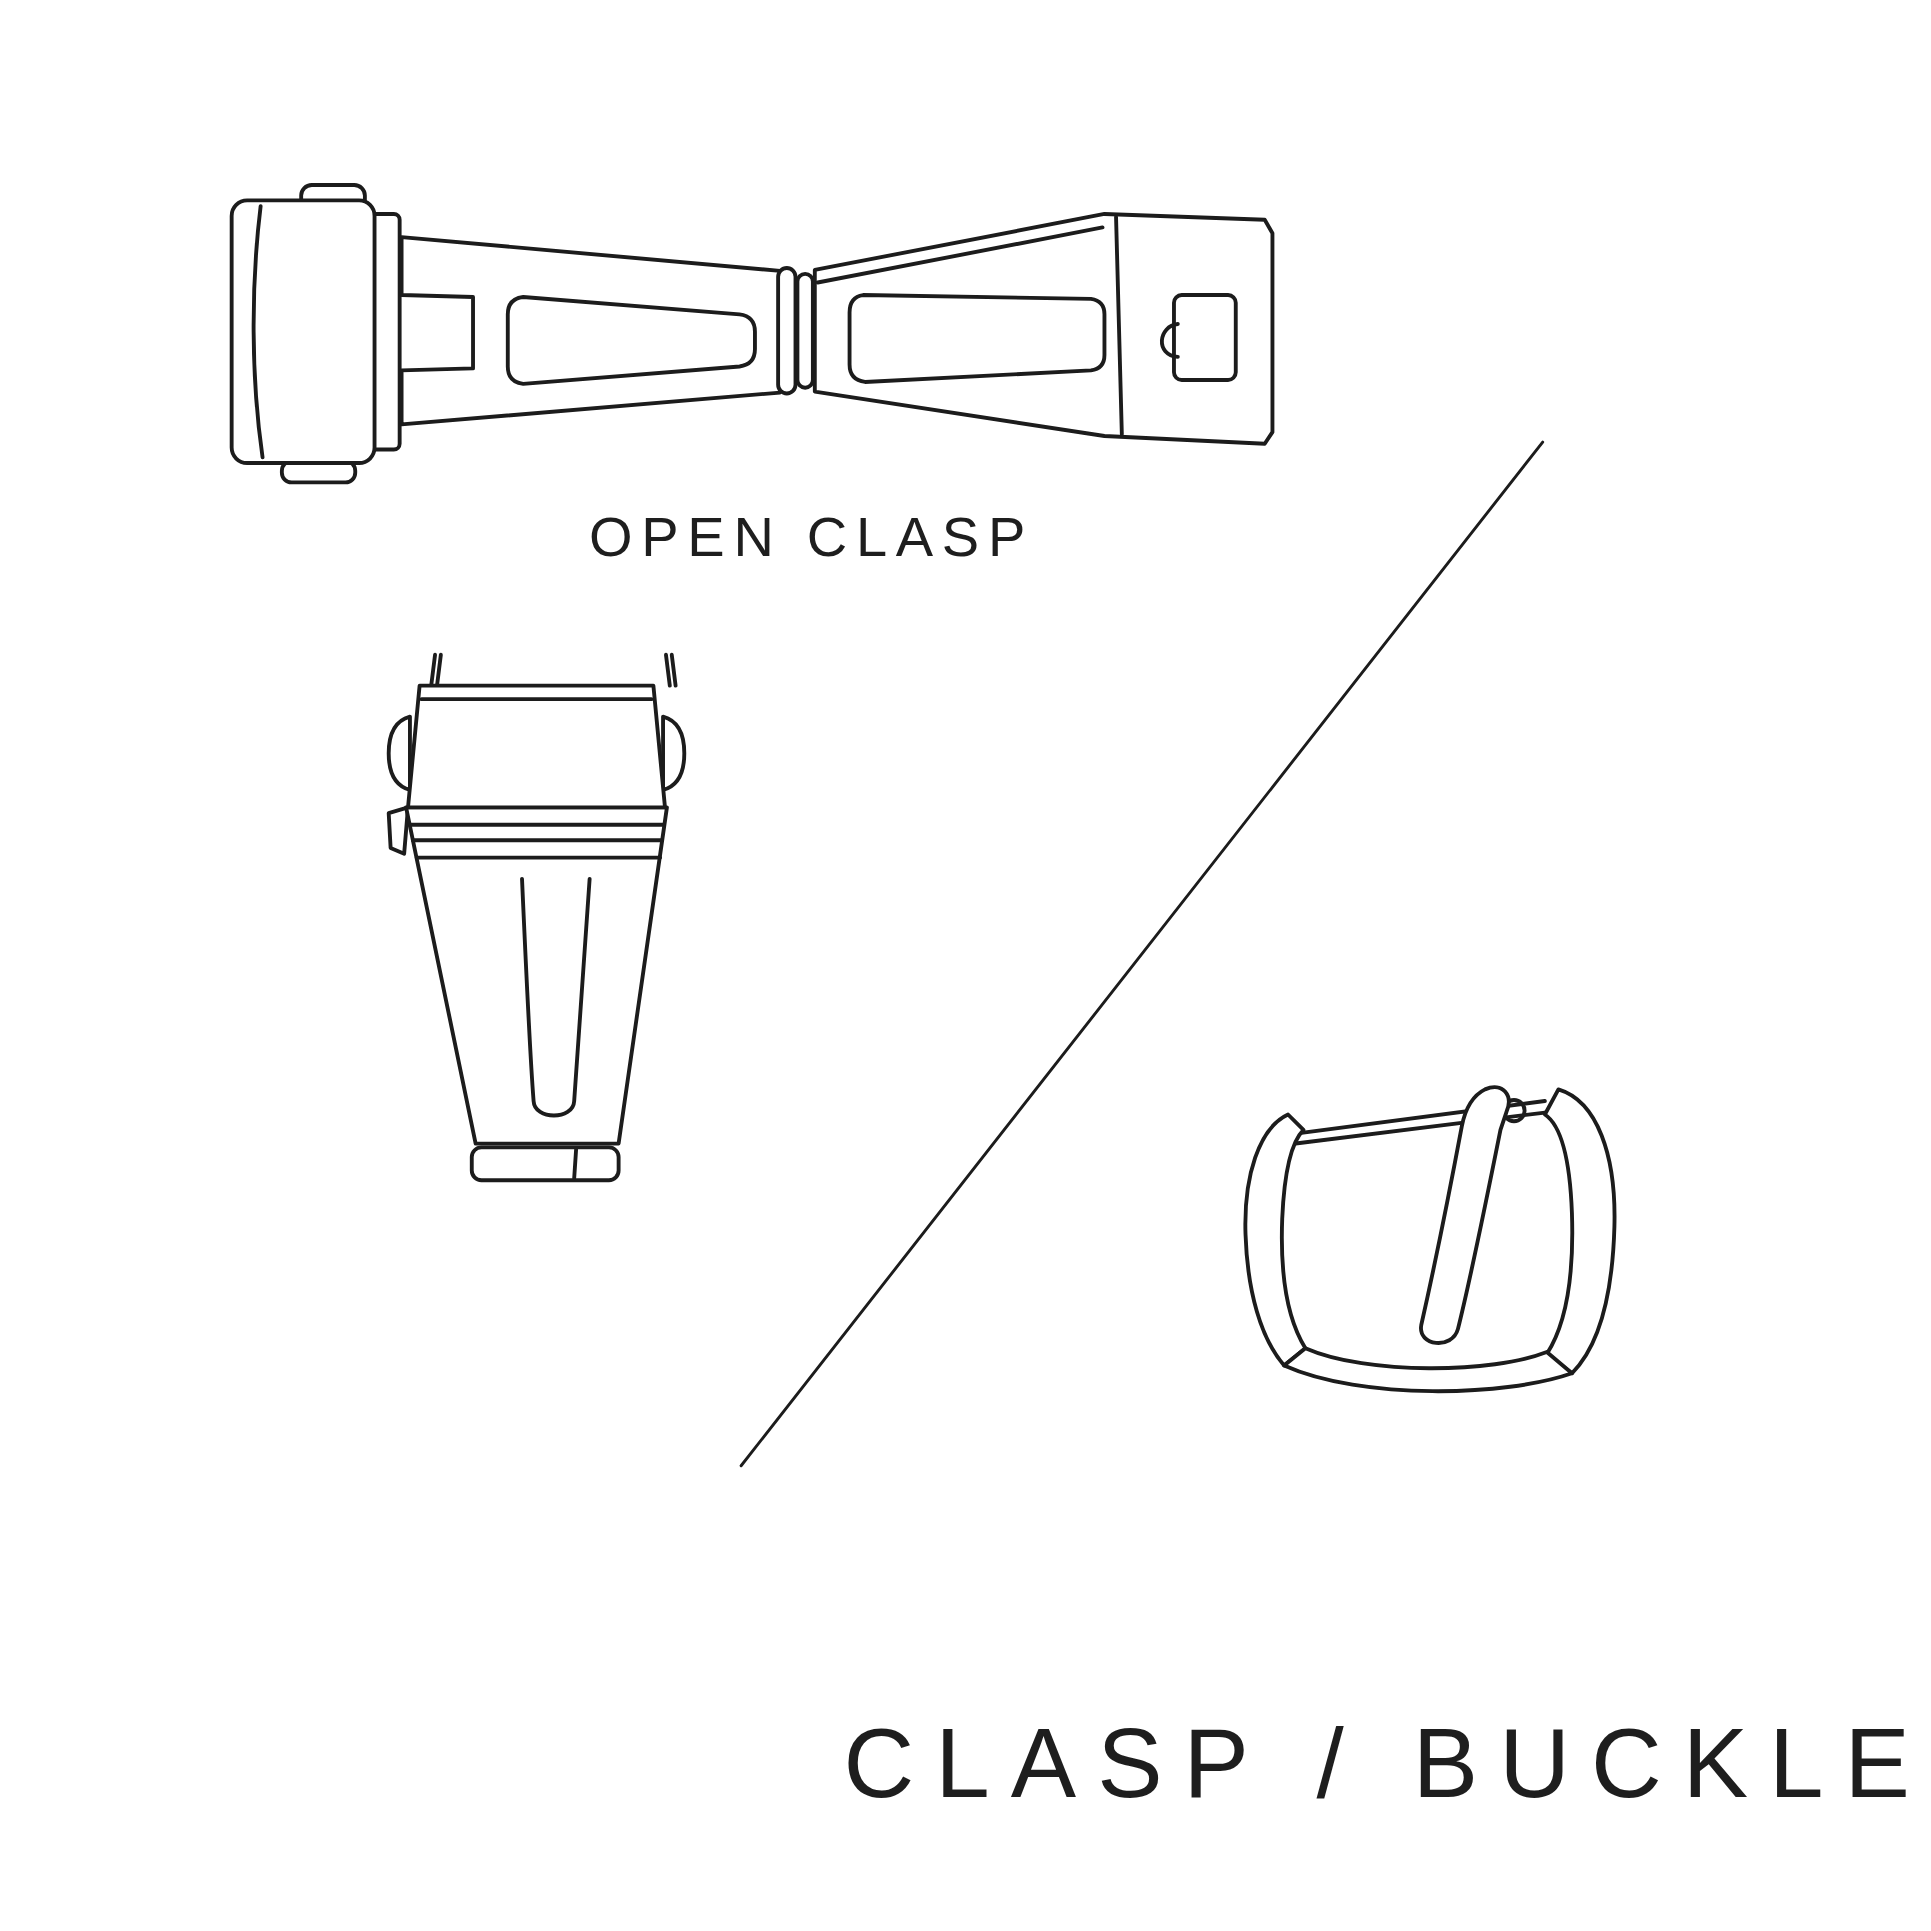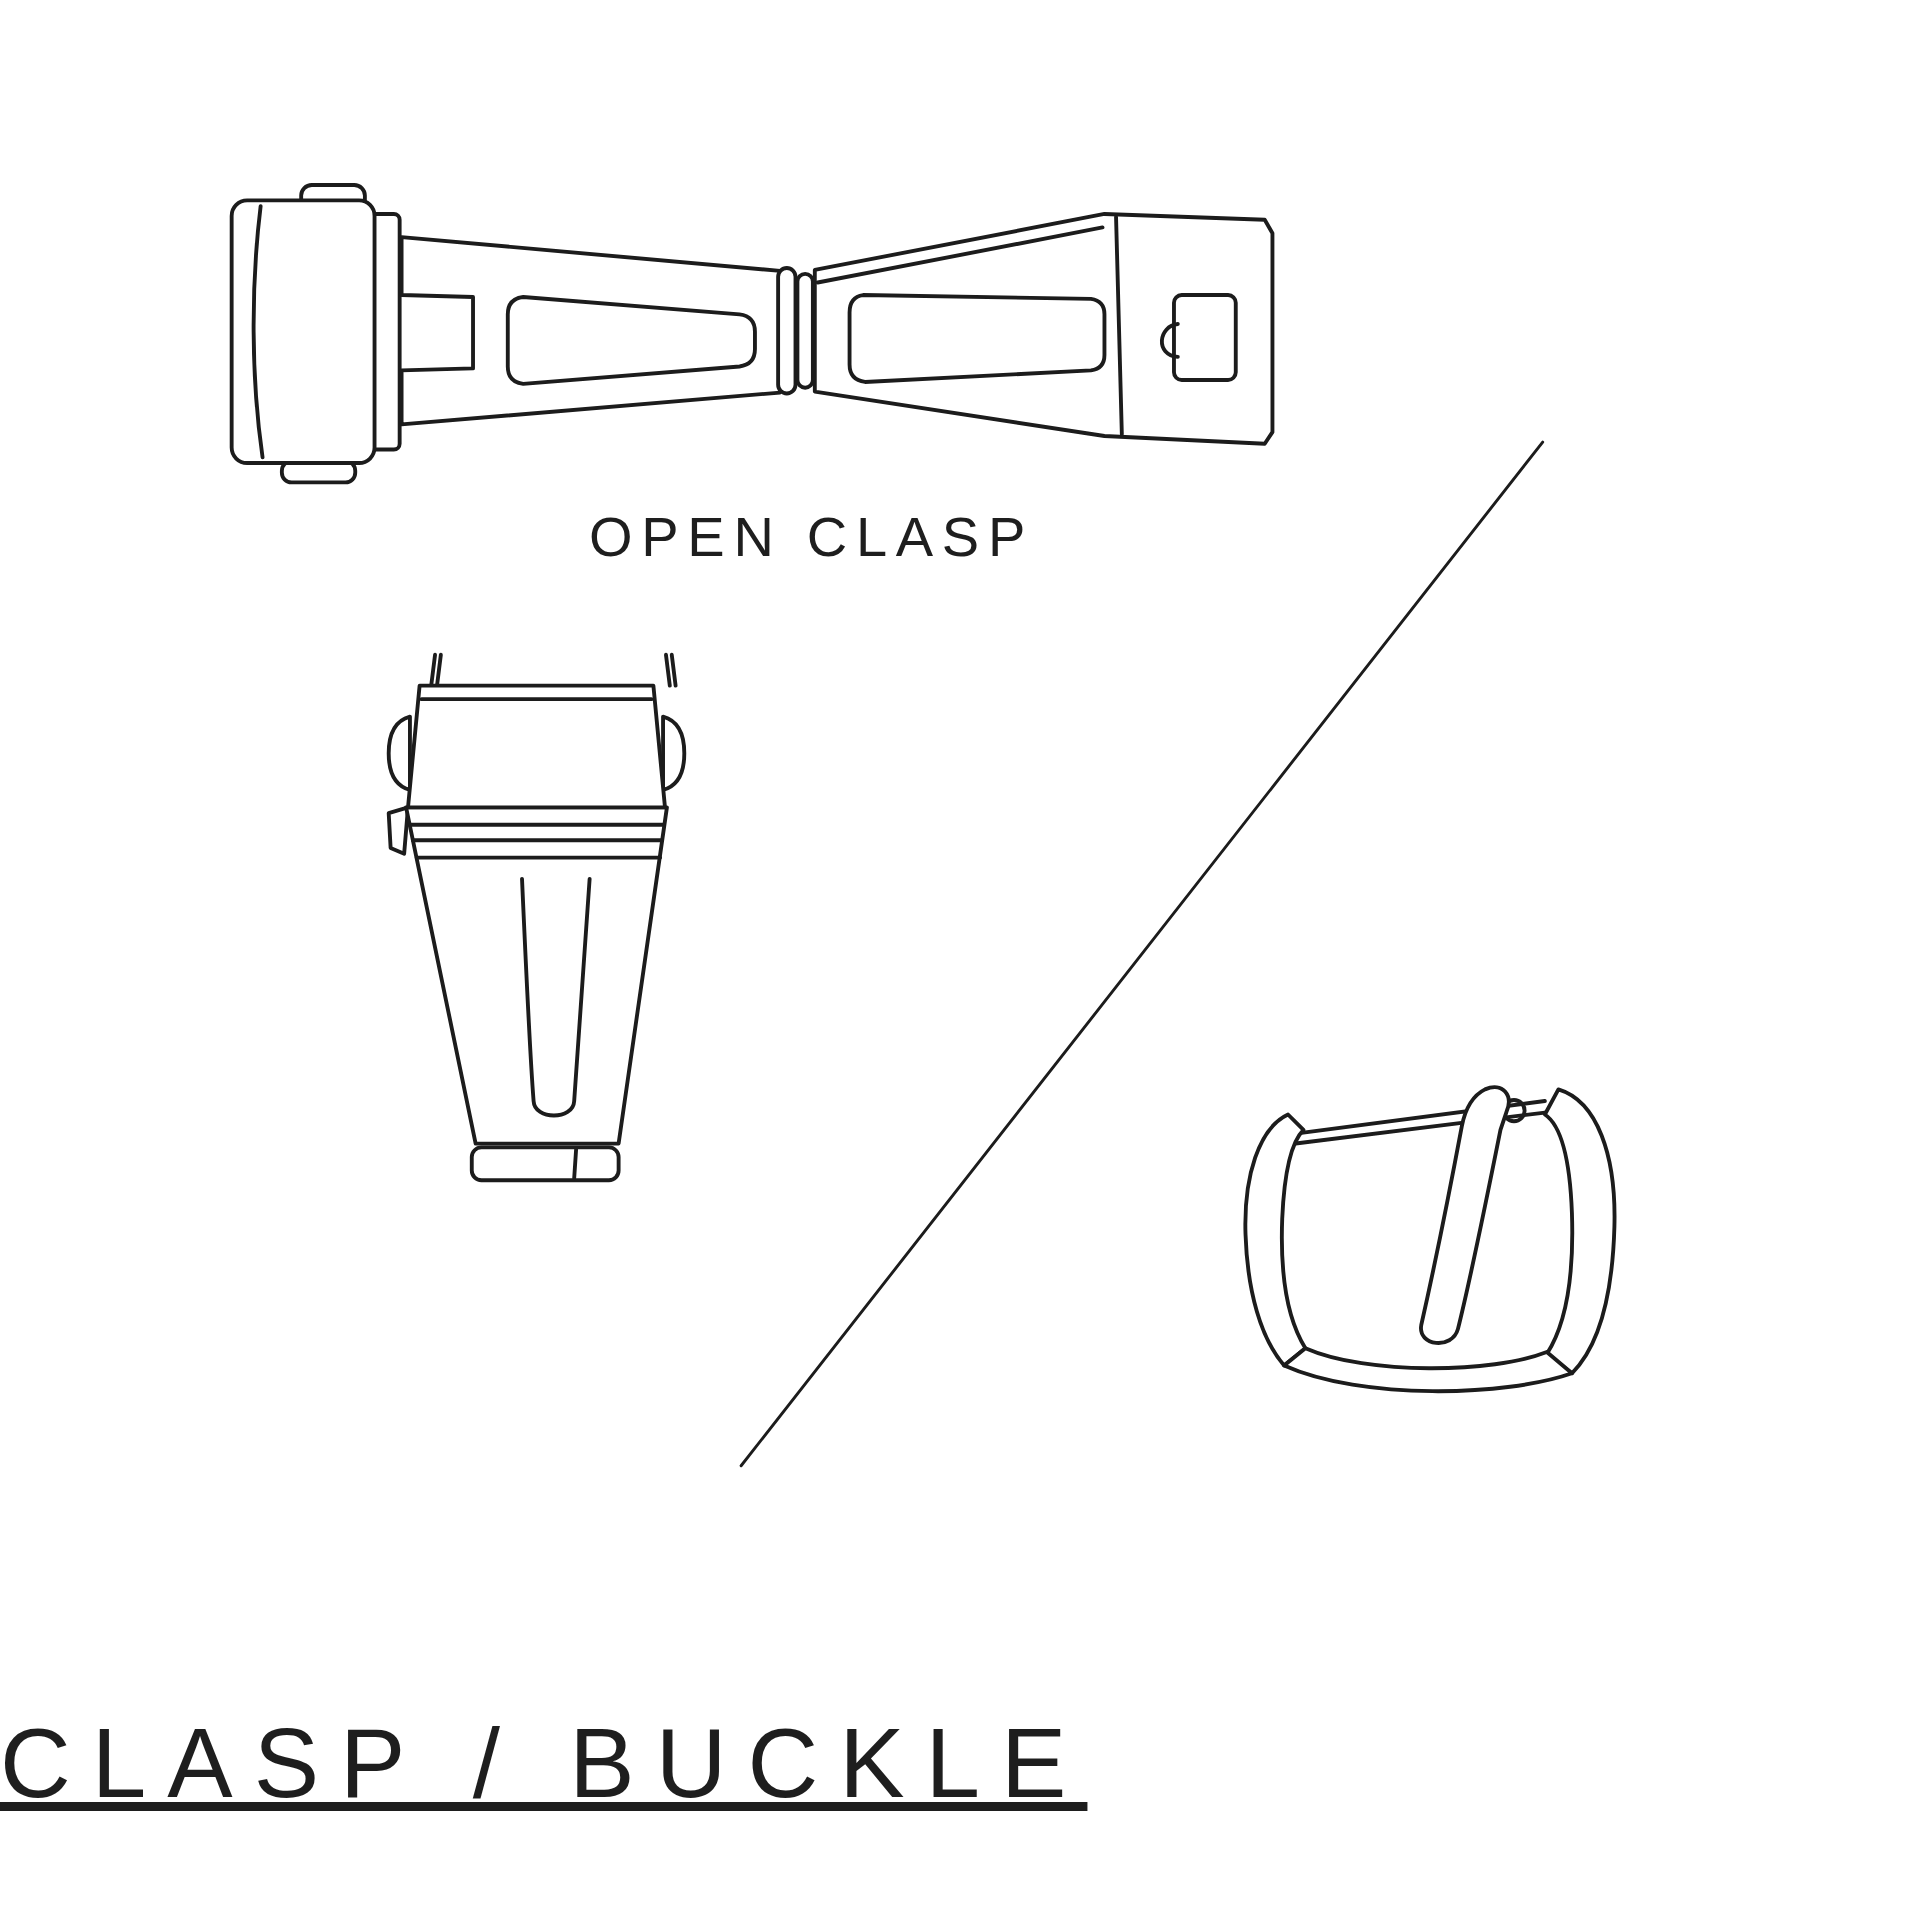--- a/index.html
+++ b/index.html
@@ -25,27 +25,26 @@
     font-size: 56px;
     letter-spacing: 8.7px;
     font-weight: 400;
     color: #1e1e1e;
     white-space: nowrap;
   }
   .title {
     position: absolute;
     left: 0;
     width: 1931px;
-    text-align: left;
+    text-align: right;
     font-size: 98px;
     letter-spacing: 21px;
     font-weight: 400;
     color: #1e1e1e;
     white-space: nowrap;
-    text-decoration: underline;
   }
   svg .ln {
     fill: none;
     stroke: #1c1c1c;
     stroke-width: 4;
     stroke-linejoin: round;
     stroke-linecap: round;
   }
   svg .sh {
     fill: #ffffff;

